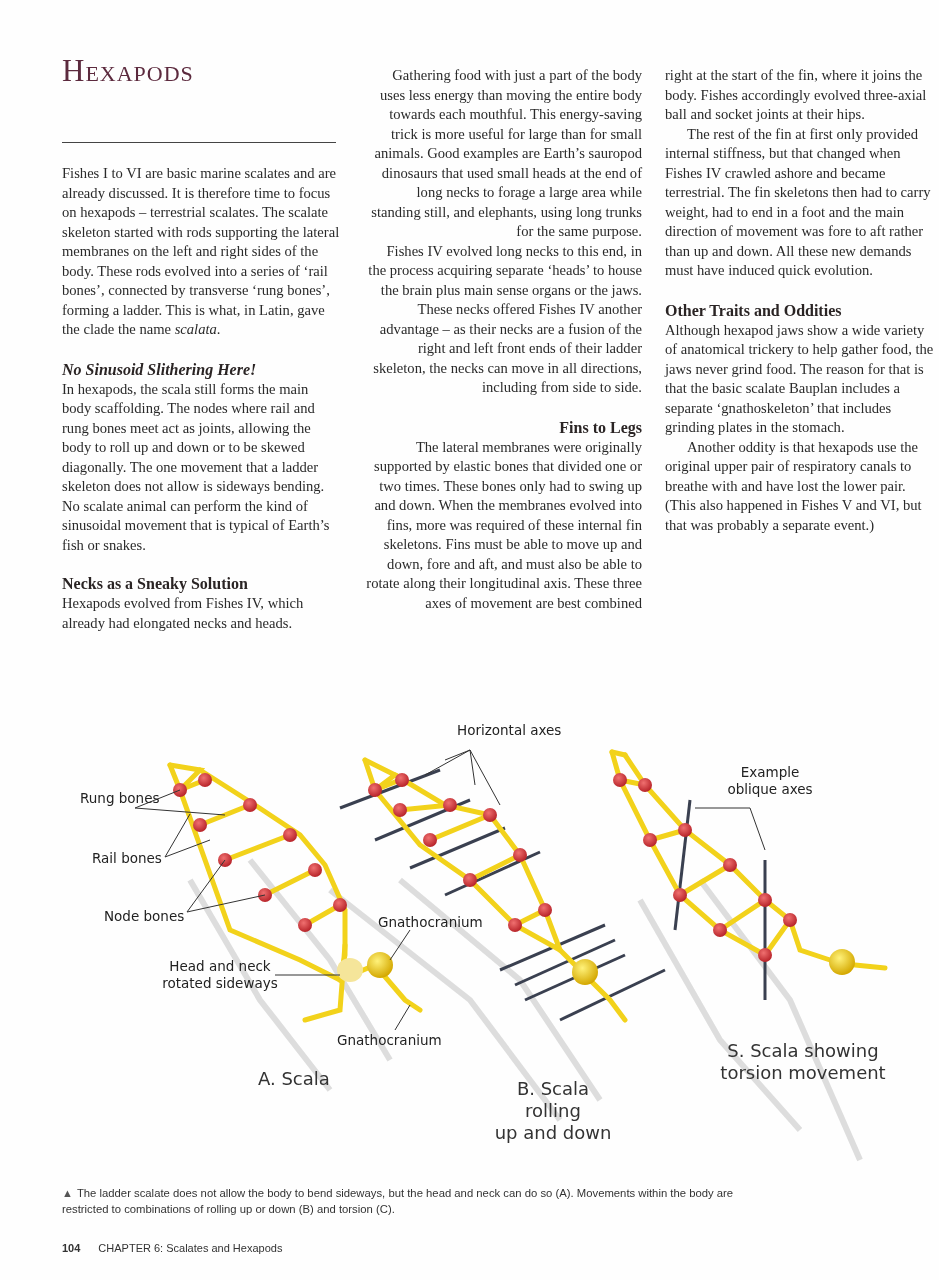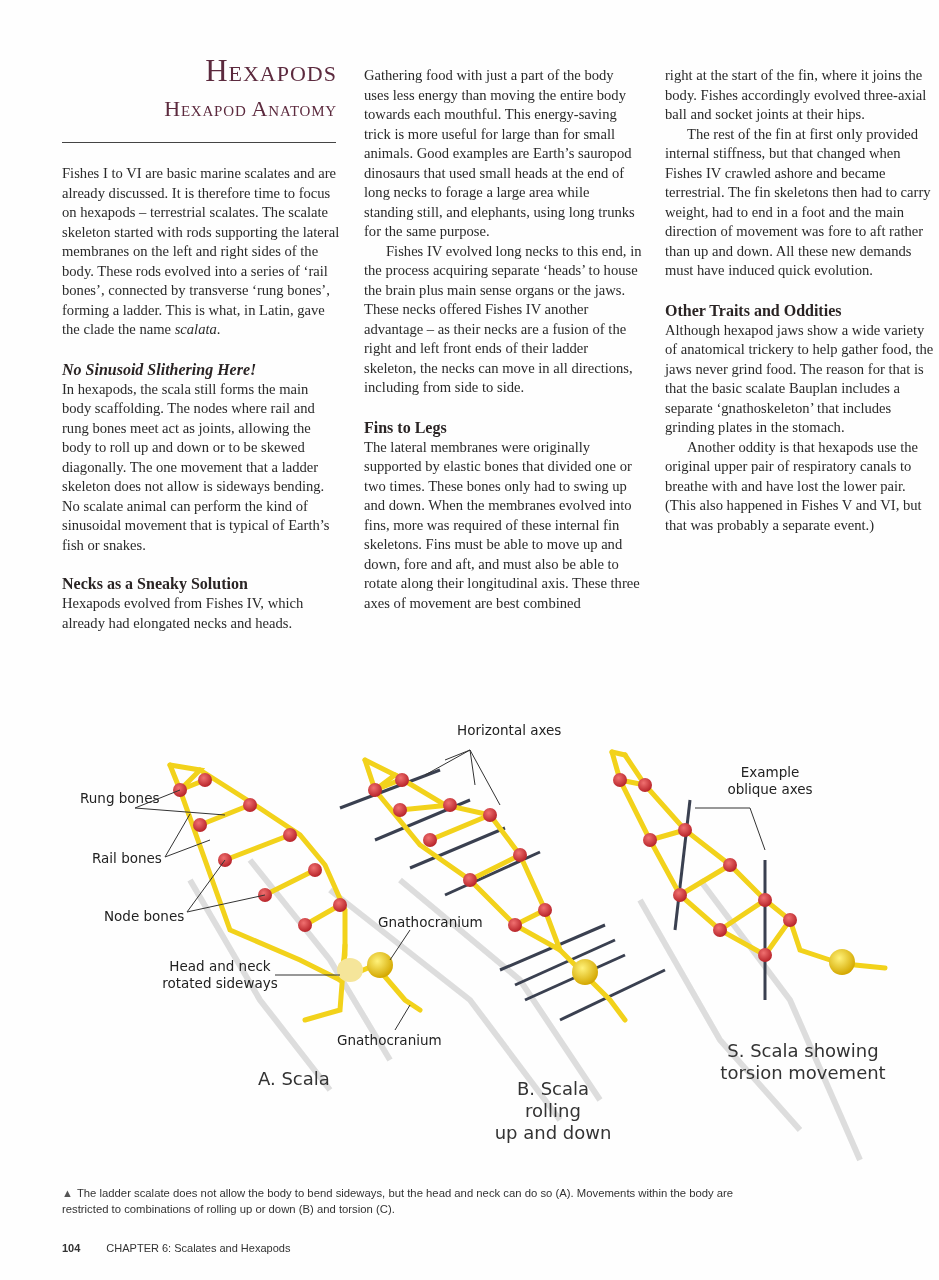--- a/index.html
+++ b/index.html
@@ -1,50 +1,49 @@
 <!DOCTYPE html>
 <html><head>
 <meta charset="utf-8">
 <style>
   html,body{margin:0;padding:0;}
   body{width:939px;height:1280px;background:#fefefe;position:relative;overflow:hidden;font-family:"Liberation Serif","DejaVu Serif",serif;color:#2a2a2a;}
   .col{position:absolute;top:0;width:278px;font-size:14.6px;line-height:19.5px;}
   .col p{margin:0;}
   .col p.ind{text-indent:22px;}
   .col h3{margin:0;font-size:16px;font-weight:bold;line-height:20px;color:#2a2424;}
-  .title-wrap{position:absolute;left:62px;top:52px;width:275px;text-align:right;}
+  .title-wrap{position:absolute;left:62px;top:52px;width:275px;text-align:left;}
   .title{font-size:31px;color:#5c2a3e;font-variant:small-caps;letter-spacing:1px;line-height:38px;}
   .subtitle{font-size:22px;color:#5c2a3e;font-variant:small-caps;letter-spacing:0.8px;line-height:30px;margin-top:4px;}
   .rule{position:absolute;left:62px;top:142px;width:274px;height:1px;background:#444;}
   .fig{position:absolute;left:0;top:700px;width:939px;height:470px;}
   .lbl{position:absolute;font-family:"DejaVu Sans",sans-serif;font-size:13.5px;color:#222;line-height:17px;text-align:center;}
   .big{position:absolute;font-family:"DejaVu Sans",sans-serif;font-size:18px;color:#333;line-height:22px;text-align:center;}
   .caption{position:absolute;left:62px;top:1185px;width:720px;font-family:"Liberation Sans",sans-serif;font-size:11.3px;line-height:16px;color:#333;}
   .tri{color:#555;font-size:11px;margin-right:4px;}
   .footer{position:absolute;left:62px;top:1242px;font-family:"Liberation Sans",sans-serif;font-size:11px;color:#333;}
-  .footer b{margin-right:26px;}
+  .footer b{margin-right:18px;}
 </style>
 </head>
 <body>
 
 <div class="title-wrap">
   <div class="title">Hexapods</div>
-  <div class="subtitle">Hexapod Anatomy</div>
 </div>
 <div class="rule"></div>
 
 <div class="col" style="left:62px;top:164px;">
   <p><span>Fishes I to VI are basic marine scalates and are already discussed. It is therefore time to focus on hexapods – terrestrial scalates. The scalate skeleton started with rods supporting the lateral membranes on the left and right sides of the body. These rods evolved into a series of ‘rail bones’, connected by transverse ‘rung bones’, forming a ladder. This is what, in Latin, gave the clade the name </span><i>scalata</i><span>.</span></p>
   <h3 style="margin-top:20px;font-style:italic;">No Sinusoid Slithering Here!</h3>
   <p>In hexapods, the scala still forms the main body scaffolding. The nodes where rail and rung bones meet act as joints, allowing the body to roll up and down or to be skewed diagonally. The one movement that a ladder skeleton does not allow is sideways bending. No scalate animal can perform the kind of sinusoidal movement that is typical of Earth’s fish or snakes.</p>
   <h3 style="margin-top:19px;">Necks as a Sneaky Solution</h3>
   <p>Hexapods evolved from Fishes IV, which already had elongated necks and heads.</p>
 </div>
 
-<div class="col" style="left:364px;top:66px;">
+<div class="col" style="left:364px;top:66px;text-align:right;">
   <p>Gathering food with just a part of the body uses less energy than moving the entire body towards each mouthful. This energy-saving trick is more useful for large than for small animals. Good examples are Earth’s sauropod dinosaurs that used small heads at the end of long necks to forage a large area while standing still, and elephants, using long trunks for the same purpose.</p>
   <p class="ind">Fishes IV evolved long necks to this end, in the process acquiring separate ‘heads’ to house the brain plus main sense organs or the jaws. These necks offered Fishes IV another advantage – as their necks are a fusion of the right and left front ends of their ladder skeleton, the necks can move in all directions, including from side to side.</p>
   <h3 style="margin-top:20px;">Fins to Legs</h3>
   <p>The lateral membranes were originally supported by elastic bones that divided one or two times. These bones only had to swing up and down. When the membranes evolved into fins, more was required of these internal fin skeletons. Fins must be able to move up and down, fore and aft, and must also be able to rotate along their longitudinal axis. These three axes of movement are best combined</p>
 </div>
 
 <div class="col" style="left:665px;top:66px;width:272px;">
   <p>right at the start of the fin, where it joins the body. Fishes accordingly evolved three-axial ball and socket joints at their hips.</p>
   <p class="ind">The rest of the fin at first only provided internal stiffness, but that changed when Fishes IV crawled ashore and became terrestrial. The fin skeletons then had to carry weight, had to end in a foot and the main direction of movement was fore to aft rather than up and down. All these new demands must have induced quick evolution.</p>
   <h3 style="margin-top:20px;">Other Traits and Oddities</h3>

